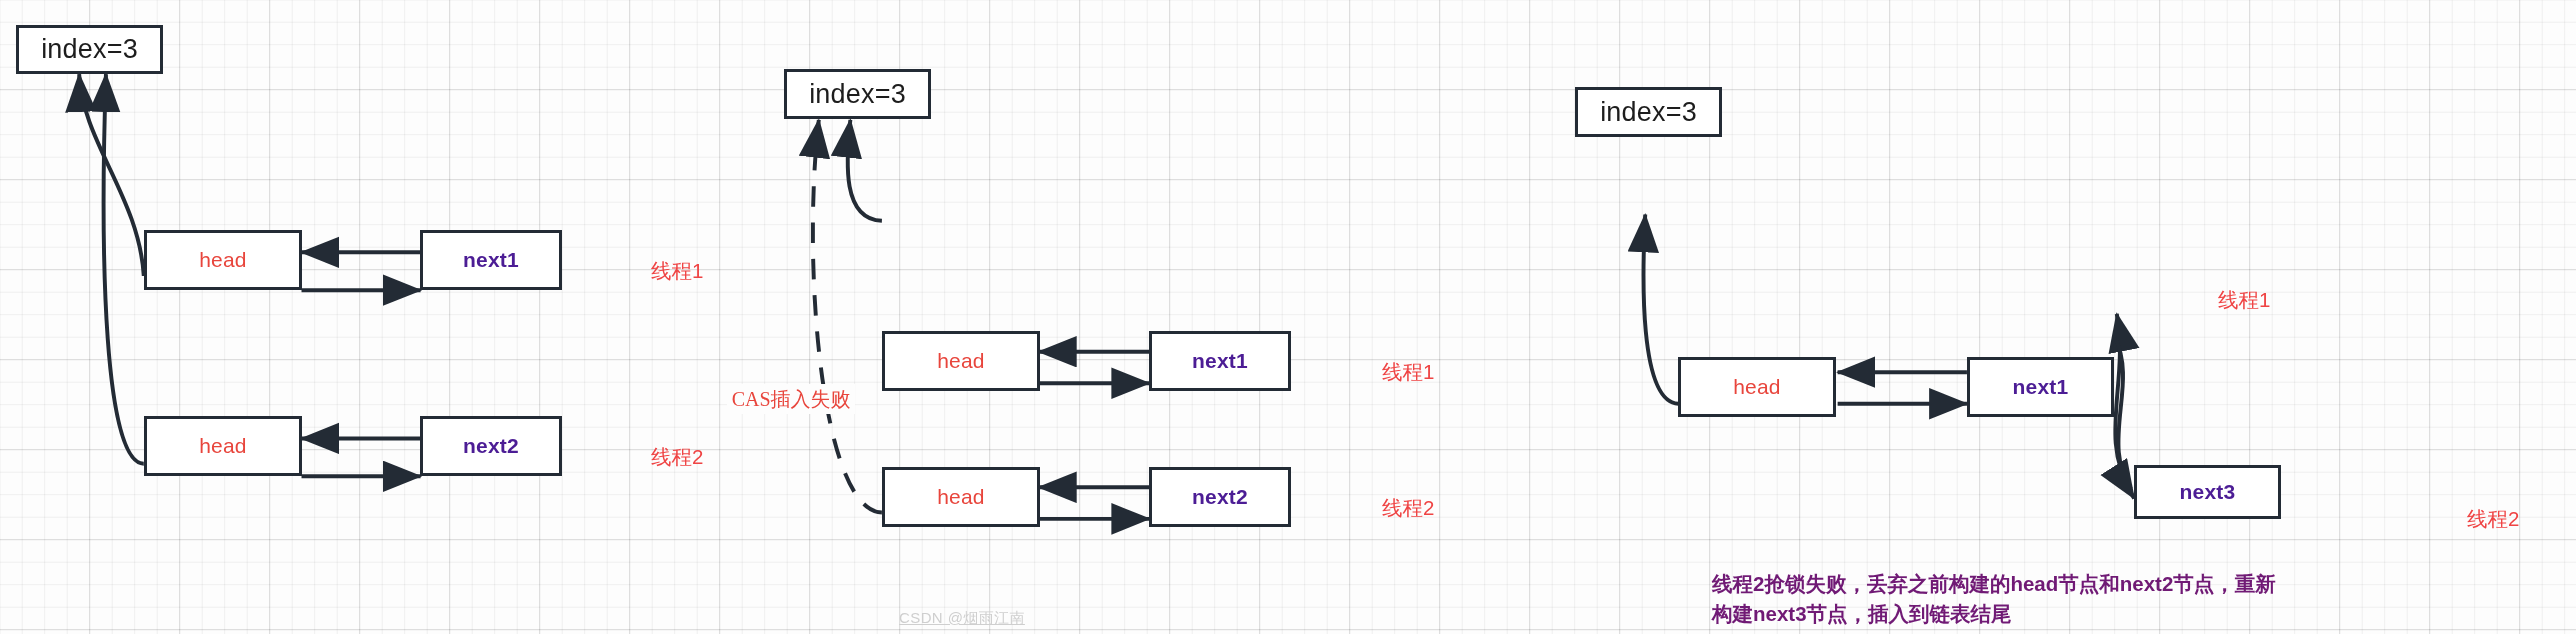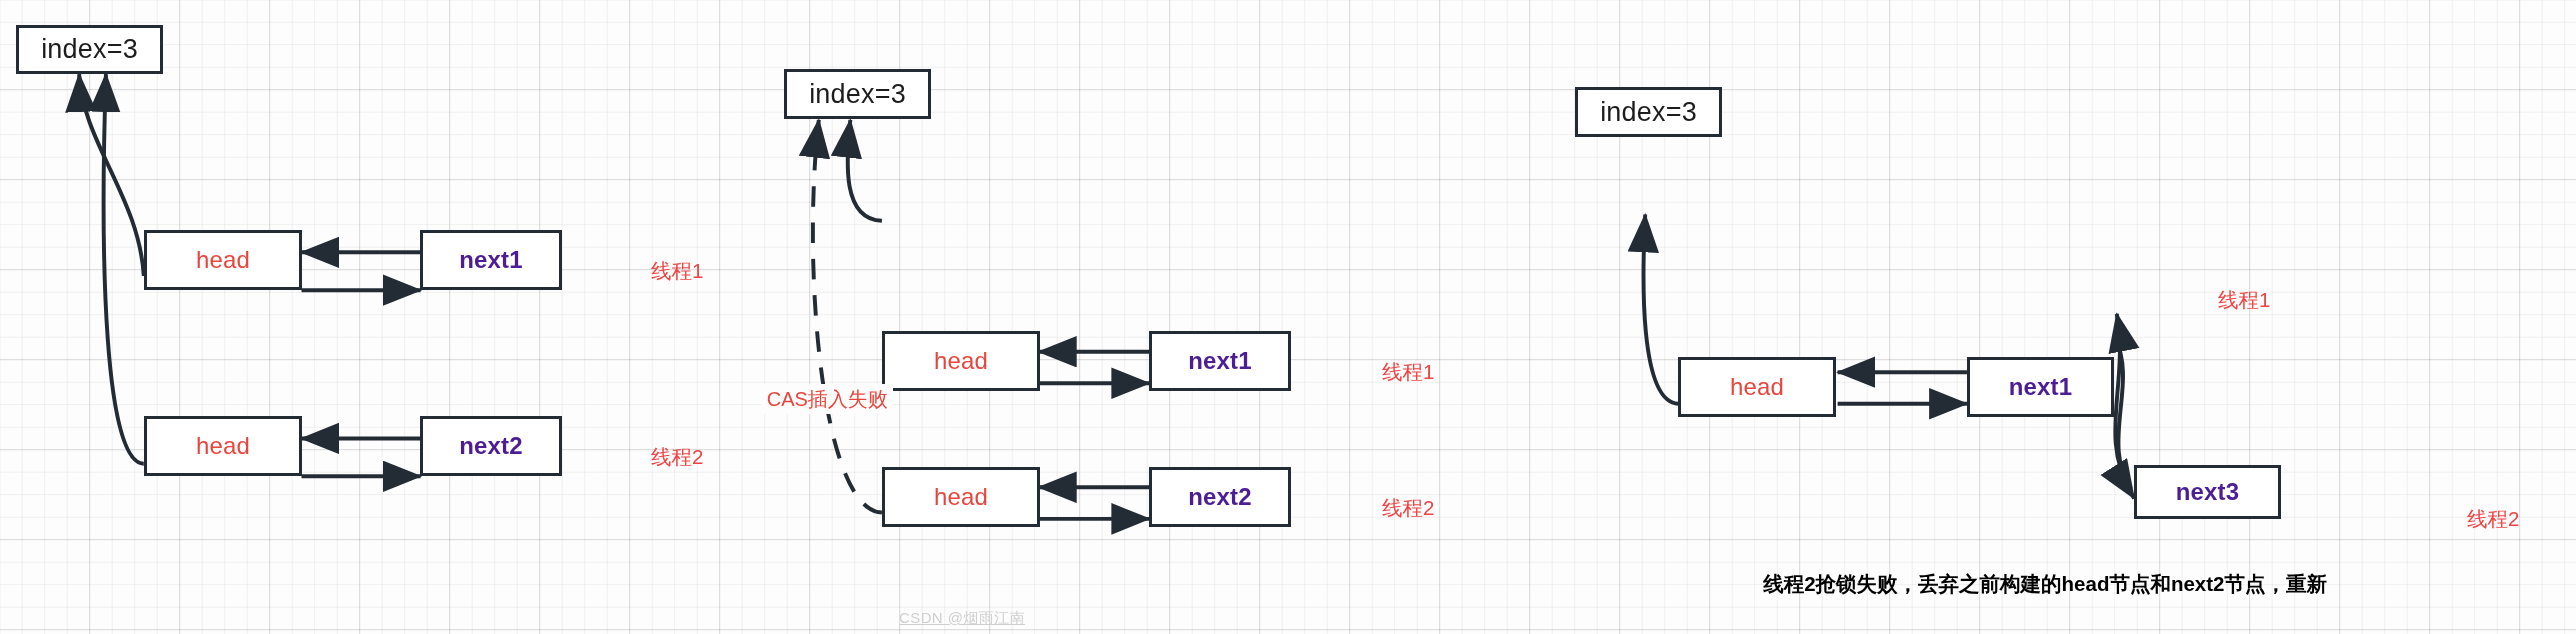--- a/index.html
+++ b/index.html
@@ -26,21 +26,21 @@
       90px 90px;
     background-position:-0.8px -0.8px,-0.8px -0.8px,-0.8px -0.8px,-0.8px -0.8px;
   }
   #edges{position:absolute;left:0;top:0;width:2576px;height:634px;pointer-events:none;}
   .node{
     position:absolute;
     box-sizing:border-box;
     background:#ffffff;
     border:3.2px solid #232b35;
     display:flex;align-items:center;justify-content:center;
-    font-size:24px;
+    font-size:21px;
     letter-spacing:0.2px;
     z-index:3;
   }
   .node.plain{color:#1d1d1d;font-size:27px;}
   .node.head{color:#e8453c;}
   .node.nextn{color:#4c1d95;font-weight:bold;}
   .tlabel{
     position:absolute;
     font-size:20.5px;
     color:#ef4444;
@@ -51,24 +51,24 @@
     position:absolute;
     font-size:20px;
     color:#e8453c;
     white-space:nowrap;
     background:#fdfdfd;
     padding:1.6px 4.7px;
     z-index:5;
   }
   .note{
     position:absolute;
-    color:#000000;
+    color:#701a75;
     font-size:20.5px;
     font-weight:bold;
-    text-align:right;
+    text-align:left;
     line-height:1.45;
     white-space:nowrap;
     z-index:5;
   }
   .watermark{
     position:absolute;
     font-size:15px;
     color:#cfcfcf;
     letter-spacing:0.4px;
     z-index:6;
@@ -150,37 +150,38 @@
 <div class="tlabel" style="left:1382px;top:358px;">线程1</div>
 
 <div class="node head" style="left:882px;top:467px;width:158px;height:60px;">
   <span>head</span>
 </div>
 <div class="node nextn" style="left:1149px;top:467px;width:142px;height:60px;">
   <span>next2</span>
 </div>
 <div class="tlabel" style="left:1382px;top:494px;">线程2</div>
 
-<div class="redlabel" style="left:762px;top:384px;">CAS插入失败</div>
+<div class="redlabel" style="left:727px;top:384px;font-family:Liberation Serif, serif;">CAS插入失败</div>
 
 <div class="node plain" style="left:1575px;top:87px;width:147px;height:50px;">
   <span>index=3</span>
 </div>
 
 <div class="node head" style="left:1678px;top:357px;width:158px;height:60px;">
   <span>head</span>
 </div>
 <div class="node nextn" style="left:1967px;top:357px;width:147px;height:60px;">
   <span>next1</span>
 </div>
 <div class="tlabel" style="left:2218px;top:286px;">线程1</div>
 
 <div class="node nextn" style="left:2134px;top:465px;width:147px;height:54px;">
   <span>next3</span>
 </div>
 <div class="tlabel" style="left:2467px;top:505px;">线程2</div>
 
 <div class="note" style="left:1712px;top:569px;width:615px;">
   <div>线程2抢锁失败，丢弃之前构建的head节点和next2节点，重新</div>
+  <div>构建next3节点，插入到链表结尾</div>
 </div>
 
 <div class="watermark" style="left:899px;top:609px;">CSDN @烟雨江南</div>
 
 
 </body></html>

